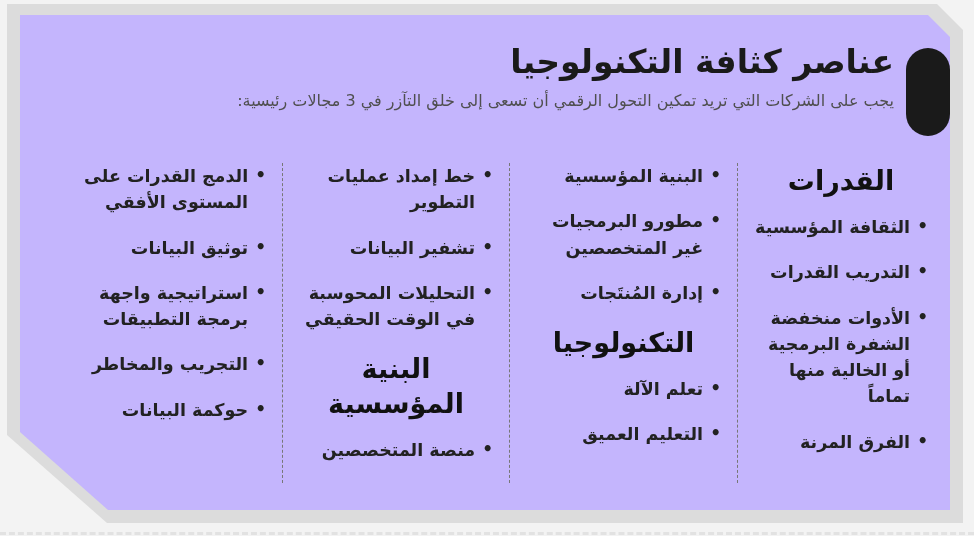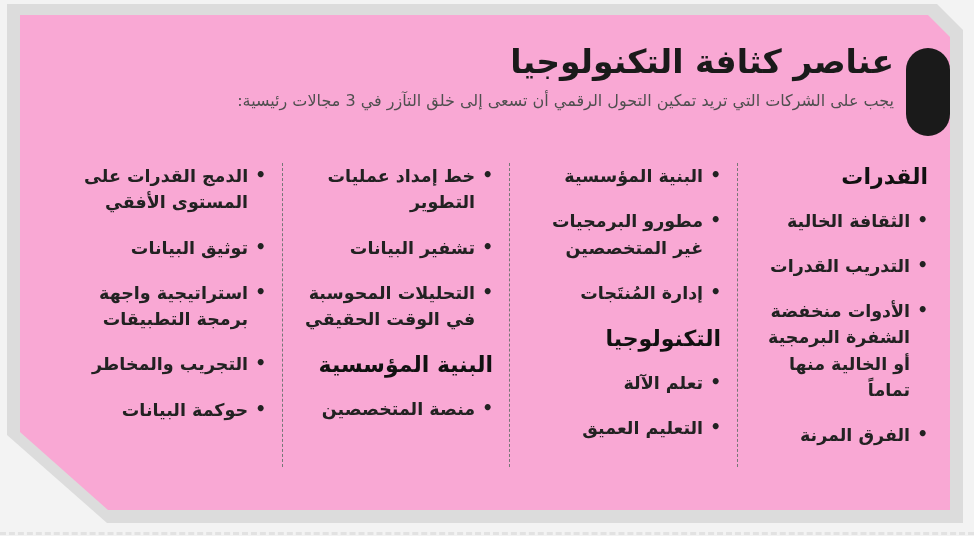--- a/index.html
+++ b/index.html
@@ -10,21 +10,21 @@
   }
   
   .frame {
     position:absolute; left:7px; top:4px; width:956px; height:519px;
     background:#dcdcdc;
     clip-path: polygon(0 0, calc(100% - 26px) 0, 100% 26px, 100% 100%, 100px 100%, 0 calc(100% - 88px));
   }
   
   .panel {
     position:absolute; left:20px; top:15px; width:930px; height:495px;
-    background:#f9a8d4;
+    background:#c4b5fd;
     clip-path: polygon(0 0, calc(100% - 22px) 0, 100% 22px, 100% 100%, 88px 100%, 0 calc(100% - 78px));
   }
   
   .accent-bar {
     position:absolute; top:33px; left:886px; 
     width:44px; height:88px; background:#1a1a1a; border-radius:22px;
   }
   .header-block {
     position:absolute; top:26px; right:56px; left:40px; text-align:right;
   }
@@ -37,21 +37,21 @@
   }
   .columns {
     position:absolute; top:148px; right:18px; left:40px;
     display:grid; grid-template-columns:195px 228px 227px 1fr;
   }
   .column { padding:0 4px; }
   .column.has-divider { border-left:1px dashed #777; }
   .column { padding-left:16px; }
   .column + .column { padding-right:16px; }
   .col-header {
-    font-size:22px; font-weight:bold; color:#111; margin:0 0 16px 0; line-height:1.3;
+    font-size:27px; font-weight:bold; color:#111; margin:0 0 16px 0; line-height:1.3;text-align:center;
   }
   .section:not(:first-child) .col-header { margin-top:4px; }
   .item {
     display:flex; gap:7px; align-items:flex-start;
     font-size:17.5px; font-weight:bold; color:#222;
     line-height:1.5; margin-bottom:19px; text-align:right;
   }
   .item .bullet { flex:0 0 auto; font-size:17px; line-height:1.5; color:#222; }
   
   .bottom-dashes {
@@ -69,21 +69,21 @@
     <div class="header-block">
       <div class="page-title">عناصر كثافة التكنولوجيا</div>
       <div class="page-subtitle">يجب على الشركات التي تريد تمكين التحول الرقمي أن تسعى إلى خلق التآزر في 3 مجالات رئيسية:</div>
     </div>
     <div class="columns" id="columns">
         <div class="column has-divider">
           <div class="section">
             <div class="col-header">القدرات</div>
             <div class="item">
               <span class="bullet">•</span>
-              <span class="item-text">الثقافة الخالية</span>
+              <span class="item-text">الثقافة المؤسسية</span>
             </div>
             <div class="item">
               <span class="bullet">•</span>
               <span class="item-text">التدريب القدرات</span>
             </div>
             <div class="item">
               <span class="bullet">•</span>
               <span class="item-text">الأدوات منخفضة الشفرة البرمجية أو الخالية منها تماماً</span>
             </div>
             <div class="item">

